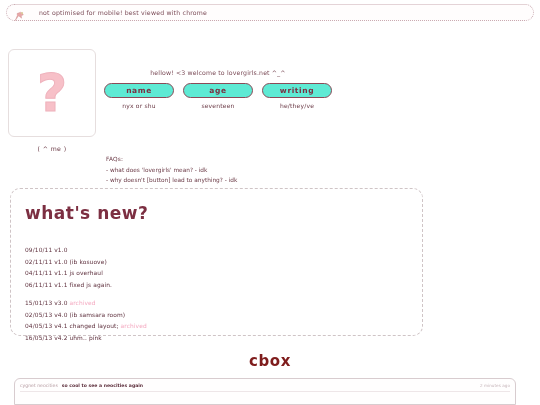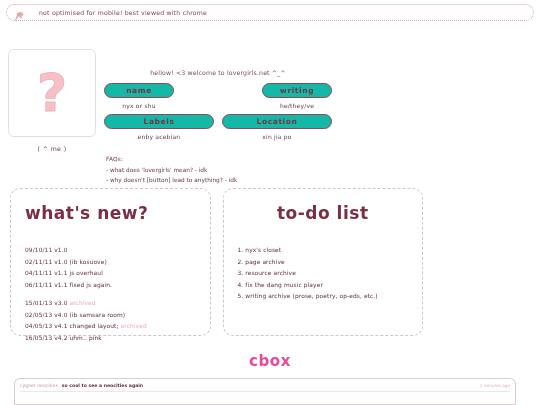--- a/index.html
+++ b/index.html
@@ -100,21 +100,21 @@
   .nav-cell { text-align: center; }
   .nav-cell.w3 { width: 70px; }
   .nav-cell.w2 { width: 110px; }
 
   .pill {
     box-sizing: border-box;
     width: 100%;
     height: 15px;
     border: 1.2px solid #8a4a58;
     border-radius: 999px;
-    background: #14b8a6;
+    background: #5eead4;
     display: flex;
     align-items: center;
     justify-content: center;
     cursor: pointer;
   }
   .pill-label {
     font-size: 7.5px;
     font-weight: bold;
     color: #7c2f42;
     letter-spacing: .6px;
@@ -197,21 +197,21 @@
     padding: 0 10px;
     box-sizing: border-box;
   }
   .bcard {
     flex: 1 1 0;
     position: relative;
   }
   .bcard-title {
     font-size: 15px;
     font-weight: bold;
-    color: #ec4899;
+    color: #7f1d1d;
     letter-spacing: .6px;
     text-align: center;
     margin-top: 16px;
   }
   .cbox {
     position: absolute;
     left: 4px;
     right: 14px;
     top: 42px;
     height: 27px;
@@ -274,40 +274,32 @@
 
     <div class="nav-row">
       <div class="nav-cell w3">
         <div class="pill">
           <span class="pill-label">name</span>
         </div>
         <div class="pill-sub">nyx or shu</div>
       </div>
       <div class="nav-cell w3">
         <div class="pill">
+          <span class="pill-label">age</span>
+        </div>
+        <div class="pill-sub">seventeen</div>
+      </div>
+      <div class="nav-cell w3">
+        <div class="pill">
           <span class="pill-label">writing</span>
         </div>
         <div class="pill-sub">he/they/ve</div>
       </div>
     </div>
 
-    <div class="nav-row">
-      <div class="nav-cell w2">
-        <div class="pill">
-          <span class="pill-label">Labels</span>
-        </div>
-        <div class="pill-sub">enby acebian</div>
-      </div>
-      <div class="nav-cell w2">
-        <div class="pill">
-          <span class="pill-label">Location</span>
-        </div>
-        <div class="pill-sub">xin jia po</div>
-      </div>
-    </div>
   </div>
 
   <div class="faq">
     <div class="faq-title">FAQs:</div>
     <div>- what does 'lovergirls' mean? - idk</div>
     <div>- why doesn't [button] lead to anything? - idk</div>
   </div>
 </div>
 
 <div class="mid">
@@ -329,28 +321,20 @@
       <span>02/05/13 v4.0 (ib samsara room)</span><span class="tag-archived"></span>
     </div>
     <div class="log-line">
       <span>04/05/13 v4.1 changed layout; </span><span class="tag-archived">archived</span>
     </div>
     <div class="log-line">
       <span>16/05/13 v4.2 uhm.. pink</span><span class="tag-archived"></span>
     </div>
   </div>
 
-  <div class="card">
-    <div class="card-title center">to-do list</div>
-    <div class="todo-line">1. nyx's closet</div>
-    <div class="todo-line">2. page archive</div>
-    <div class="todo-line">3. resource archive</div>
-    <div class="todo-line">4. fix the dang music player</div>
-    <div class="todo-line">5. writing archive (prose, poetry, op-eds, etc.)</div>
-  </div>
 </div>
 
 <div class="bottom">
 
   <div class="bcard">
     <div class="bcard-title">cbox</div>
     <div class="cbox">
       <div class="cbox-msg">
         <span class="cbox-user">cygnet neocities</span>
         <span class="cbox-text">so cool to see a neocities again</span>

